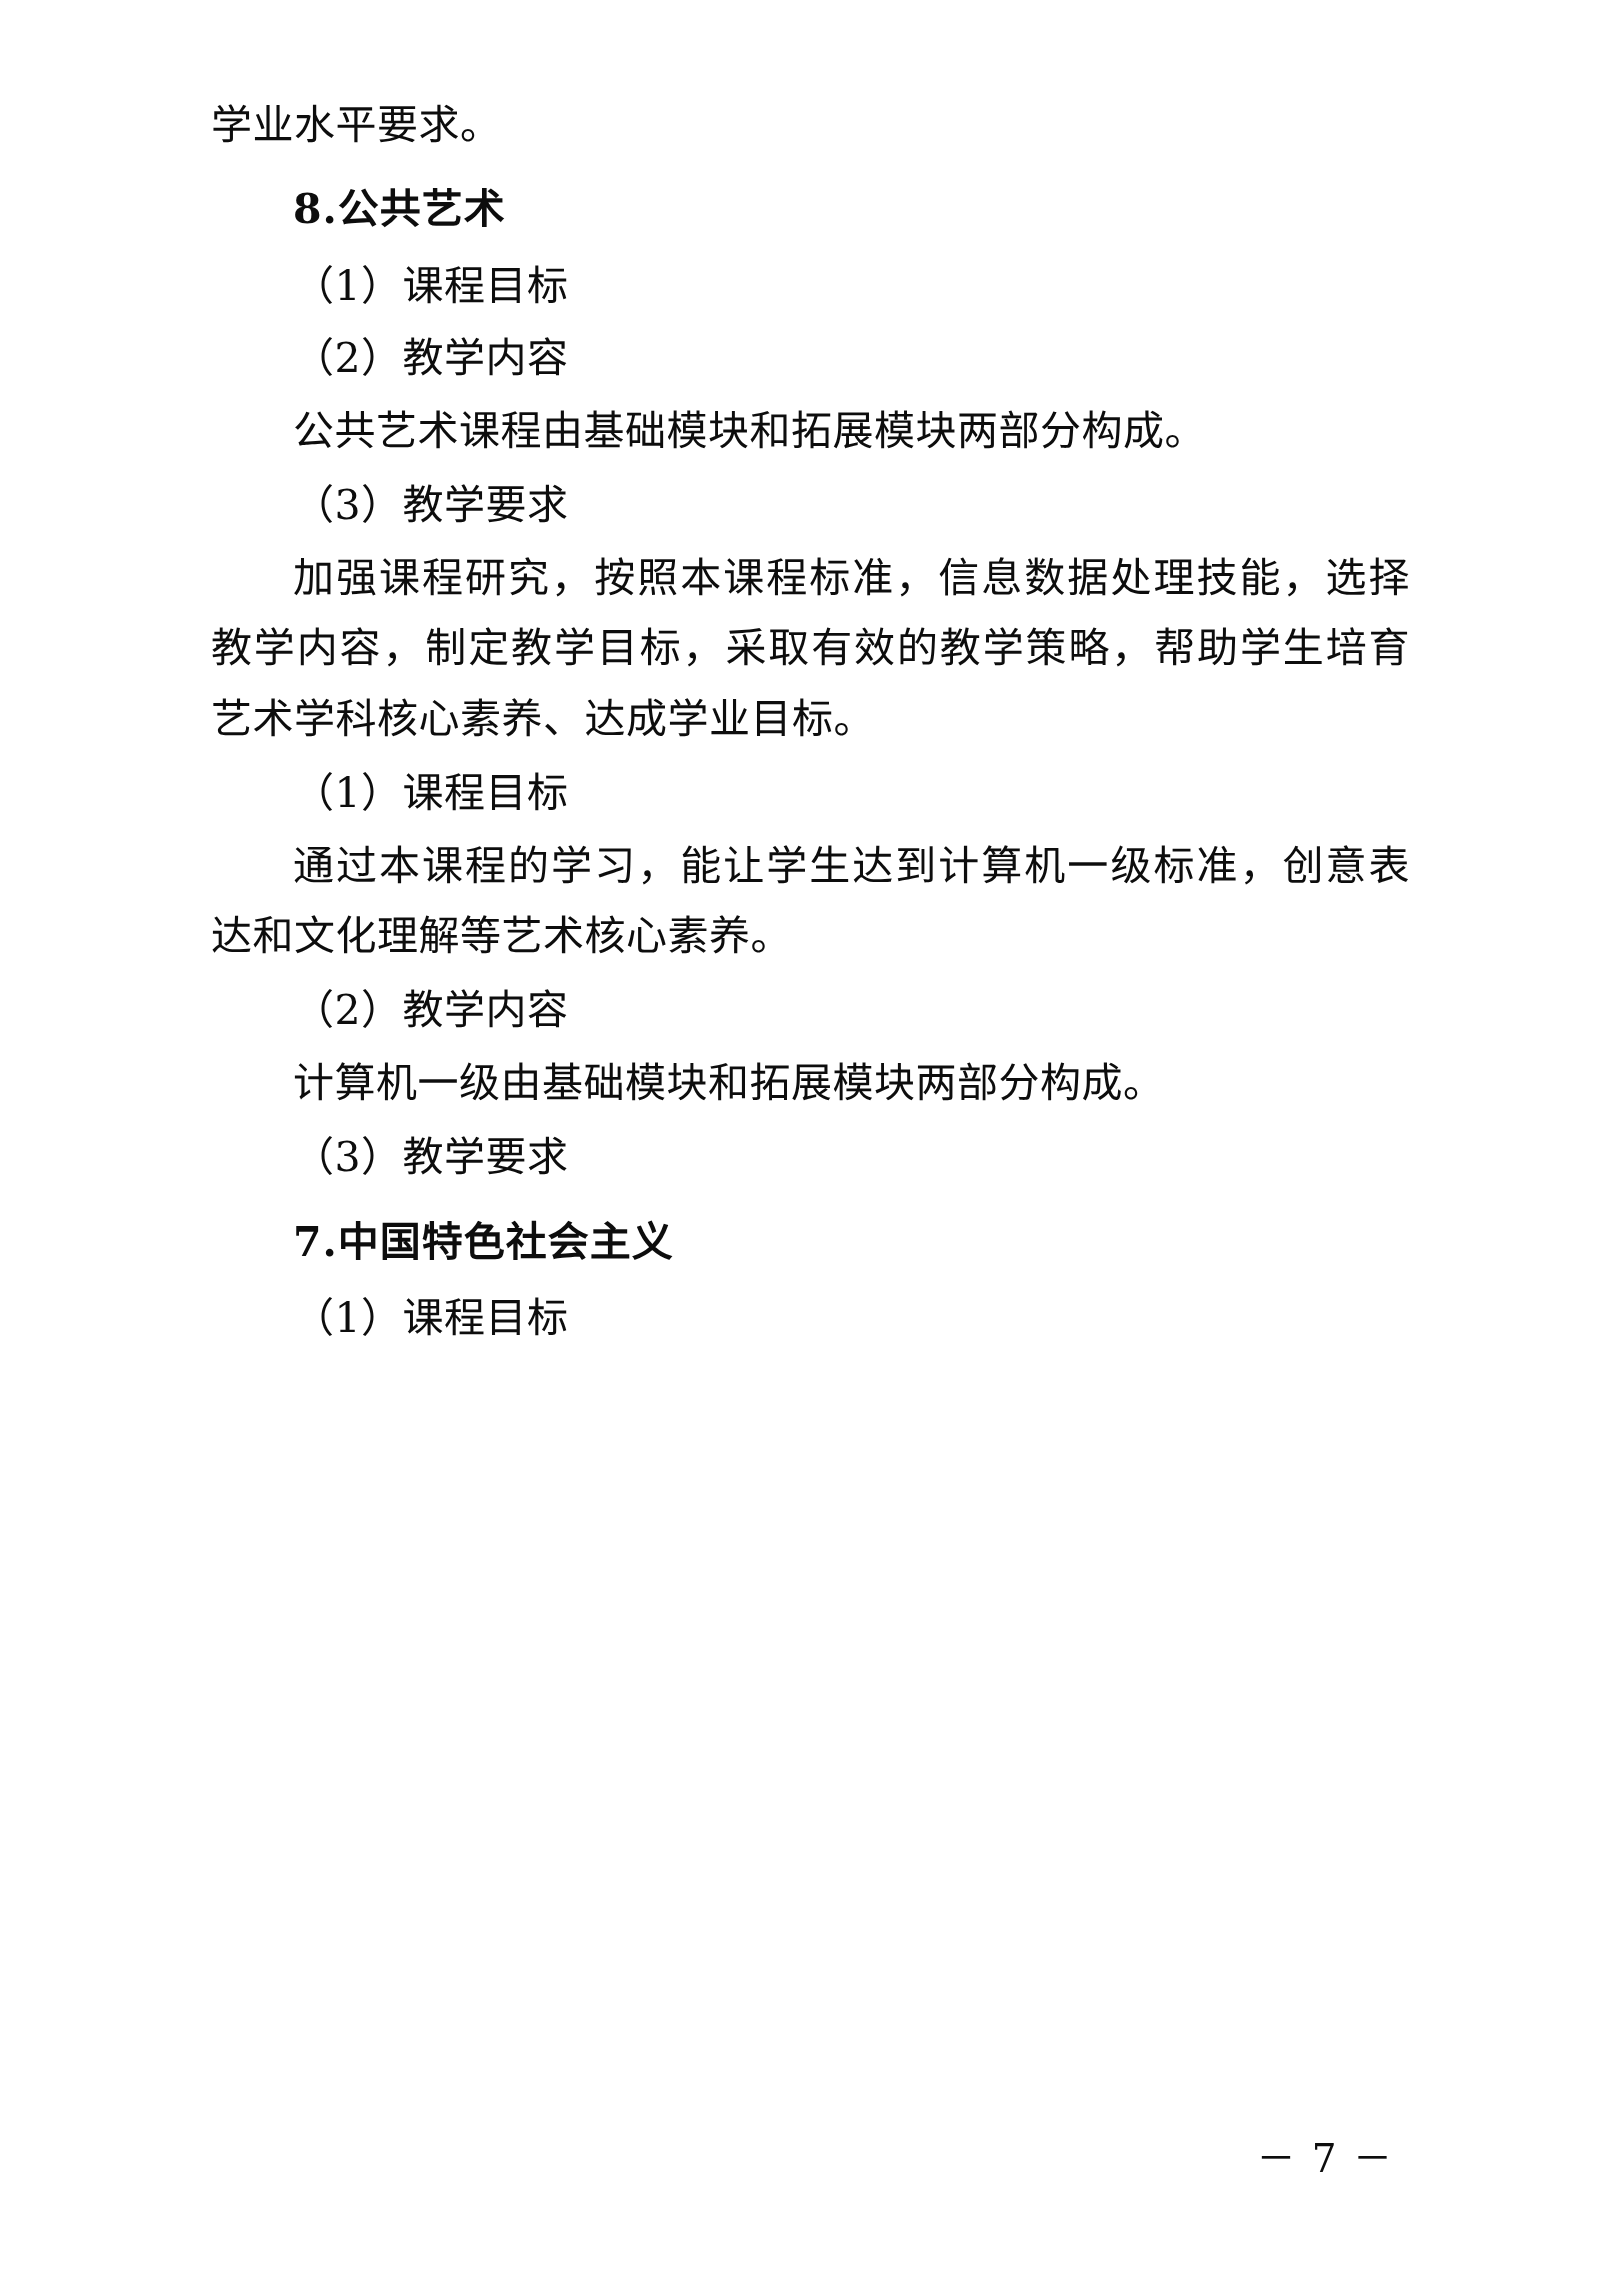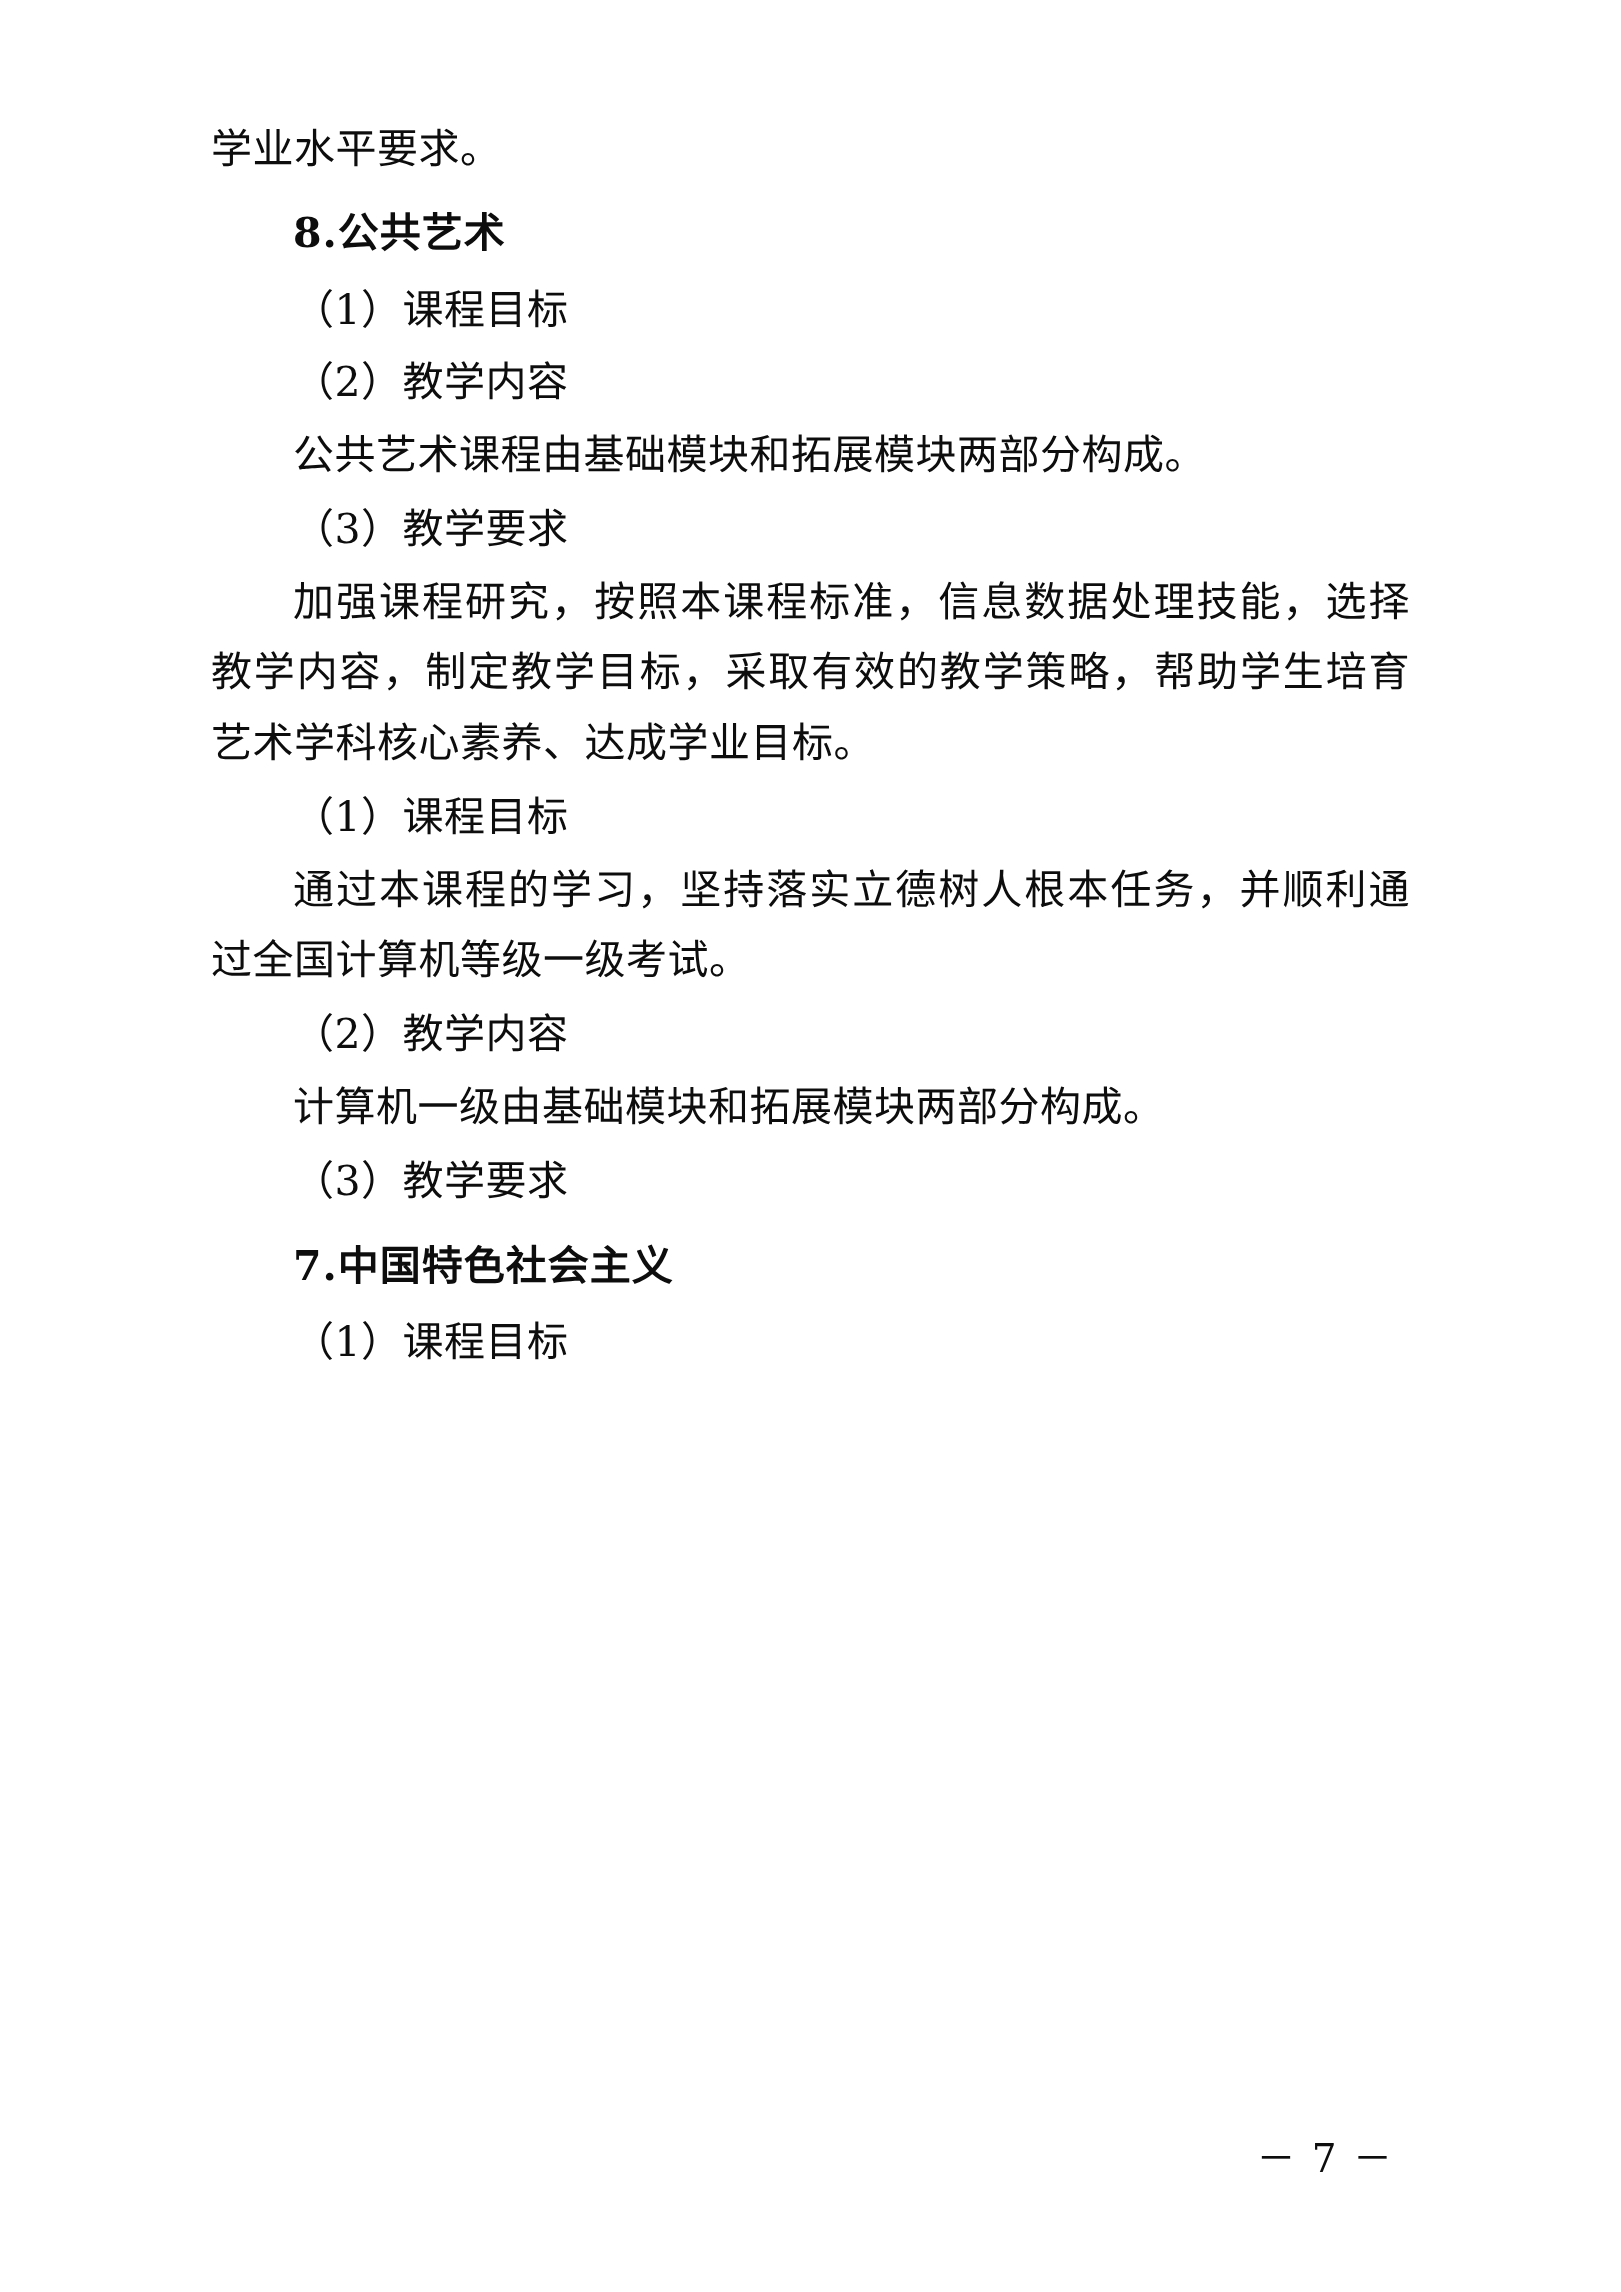--- a/index.html
+++ b/index.html
@@ -15,21 +15,21 @@
     color: #0d0d0d;
     overflow: hidden;
   }
   .page {
     position: absolute;
     left: 0;
     top: 0;
     width: 1621px;
     height: 2293px;
     box-sizing: border-box;
-    padding: 114px 211px 0 211px;
+    padding: 90px 211px 0 211px;
   }
   .doc-body {
     font-size: 41px;
     line-height: 1.72;
     letter-spacing: 0.5px;
     text-align: justify;
     text-justify: inter-ideograph;
   }
   .para {
     margin: 0 0 3.9px 0;
@@ -74,21 +74,21 @@
 
     <p class="para indent">公共艺术课程由基础模块和拓展模块两部分构成。</p>
 
     <p class="sub">（3）教学要求</p>
 
     <p class="para indent">加强课程研究，按照本课程标准，信息数据处理技能，选择教学内容，制定教学目标，采取有效的教学策略，帮助学生培育艺术学科核心素养、达成学业目标。</p>
 
 
     <p class="sub">（1）课程目标</p>
 
-    <p class="para indent">通过本课程的学习，坚持落实立德树人根本任务，并顺利通过全国计算机等级一级考试。</p>
+    <p class="para indent">通过本课程的学习，能让学生达到计算机一级标准，创意表达和文化理解等艺术核心素养。</p>
 
     <p class="sub">（2）教学内容</p>
 
     <p class="para indent">计算机一级由基础模块和拓展模块两部分构成。</p>
 
     <p class="sub">（3）教学要求</p>
 
 
     <p class="heading">7.中国特色社会主义</p>
 

